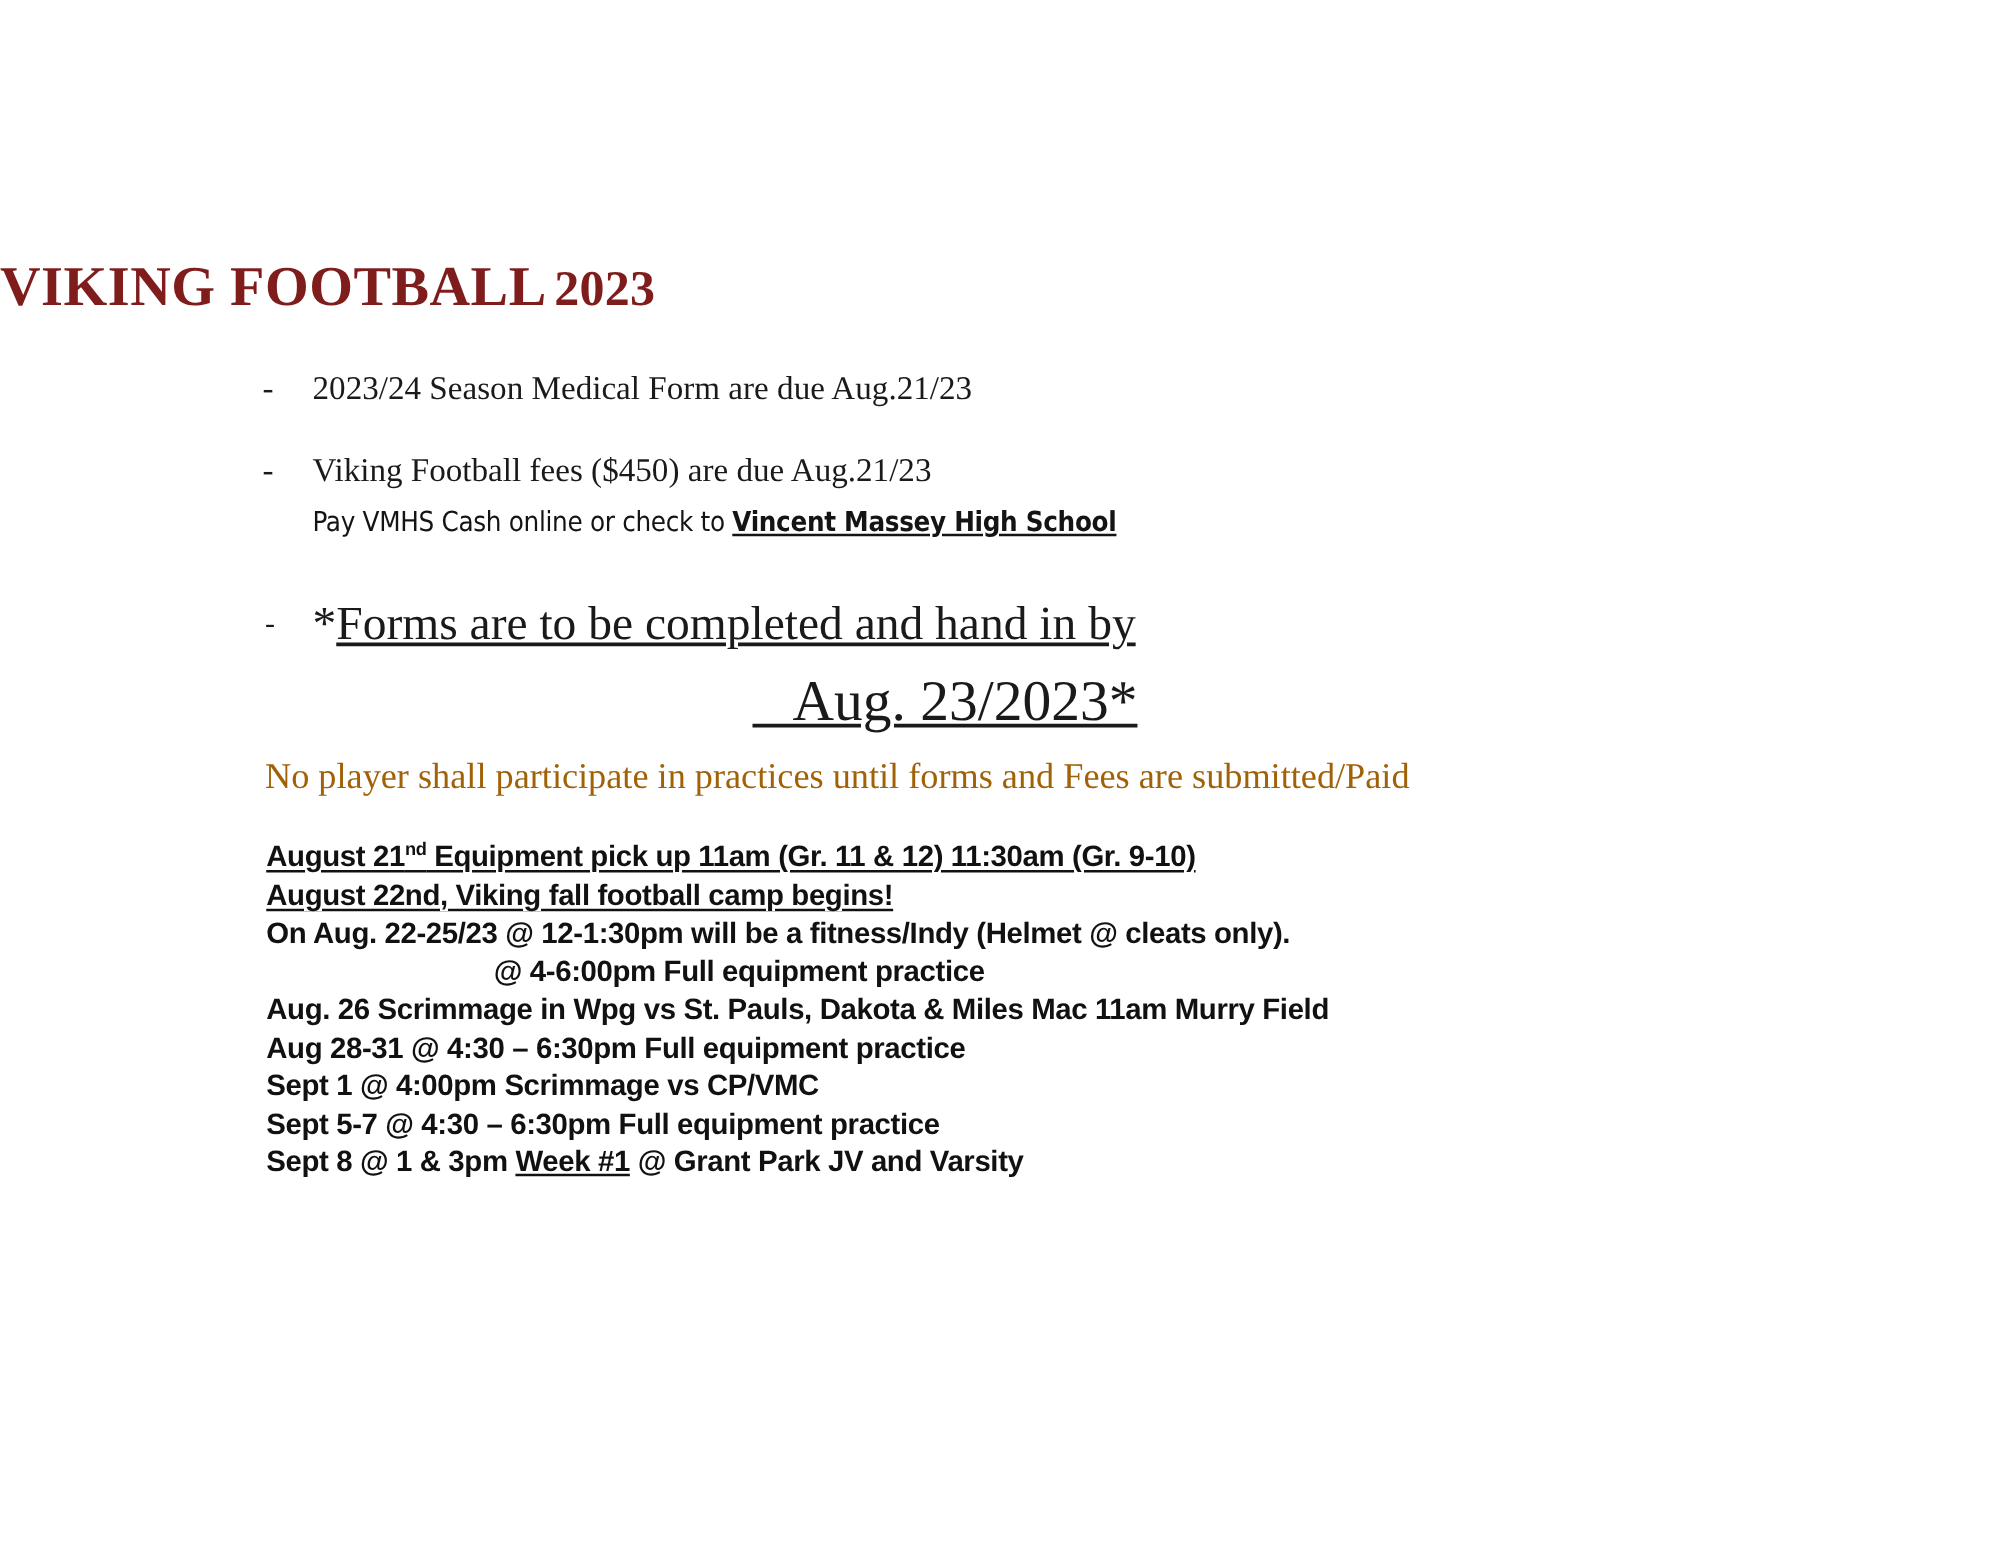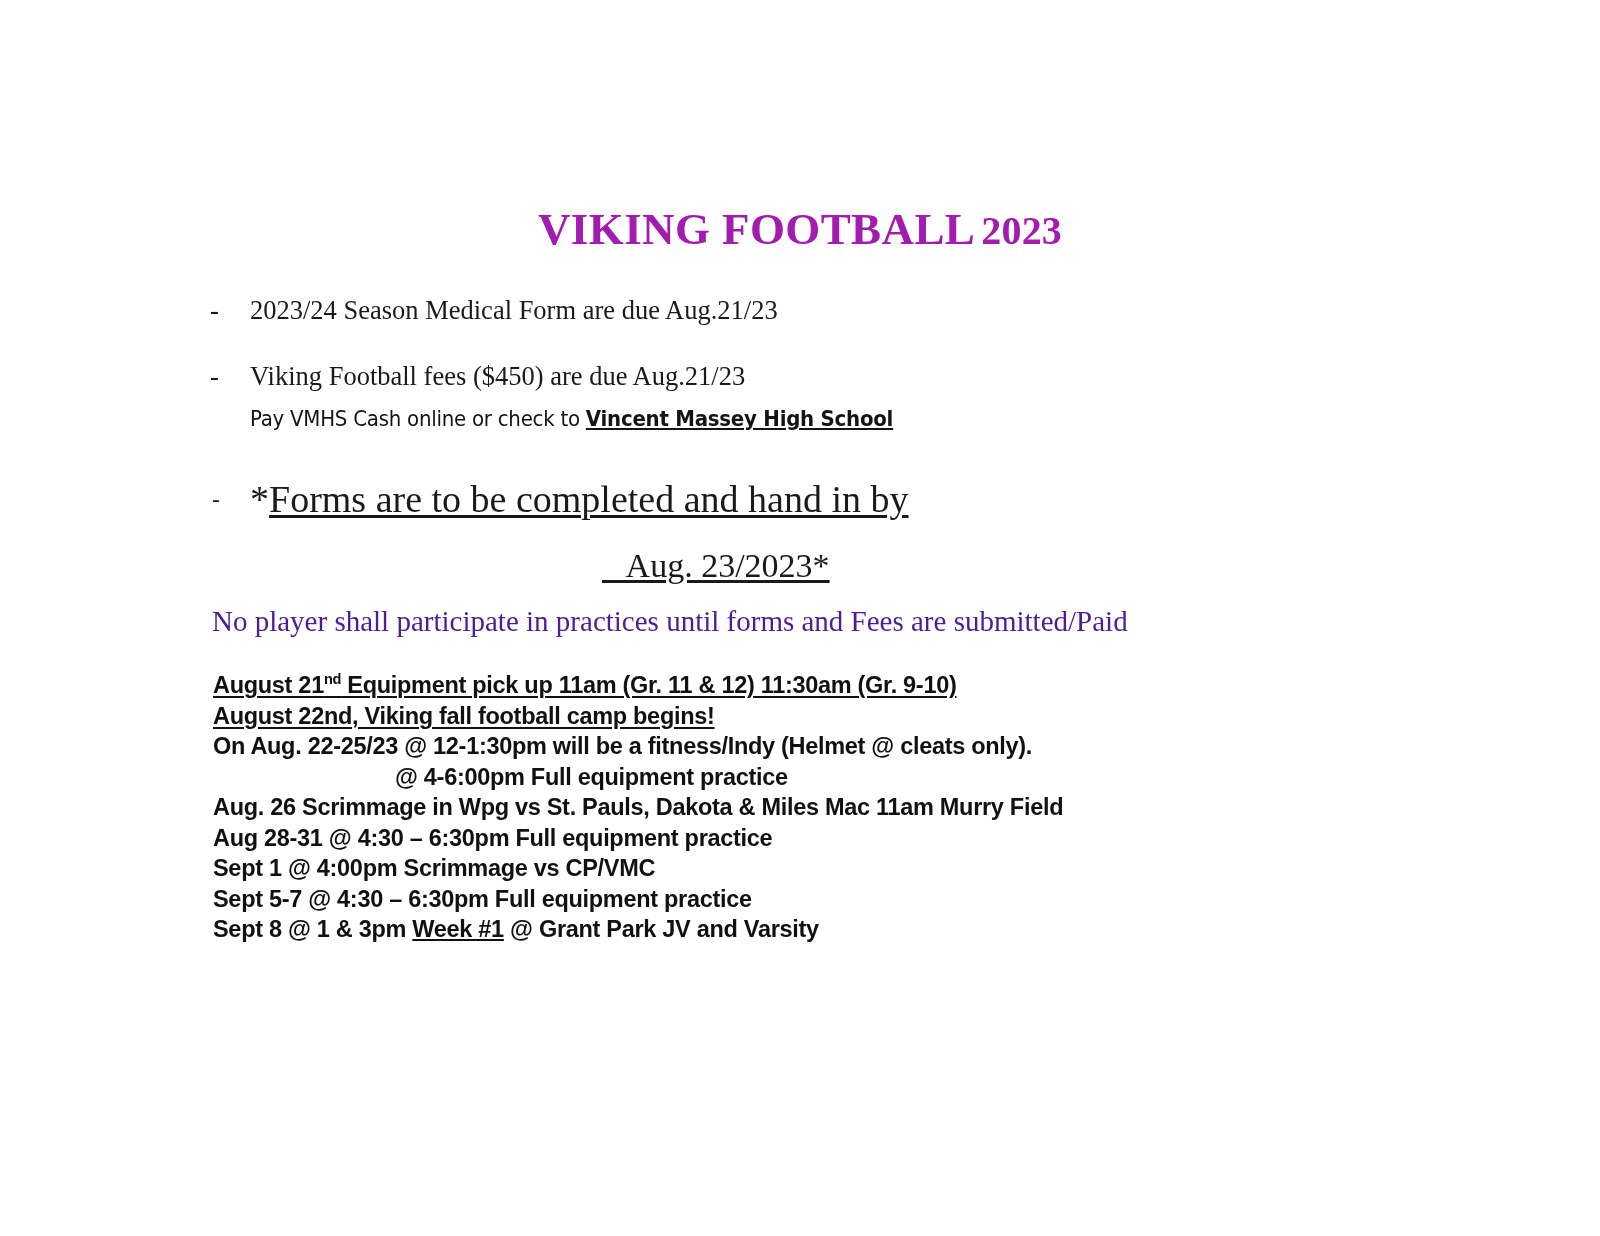--- a/index.html
+++ b/index.html
@@ -23,27 +23,26 @@
     inset: 0;
     background: #ffffff;
   }
 
   
   .doc-title {
     position: absolute;
     left: 0;
     right: 0;
     top: 176px;
-    text-align: center;
     font-family: "Liberation Serif", "DejaVu Serif", serif;
     font-size: 45px;
     line-height: 1.05;
     font-weight: 700;
     letter-spacing: 0.4px;
-    color: #a21caf;
+    color: #7f1d1d;
     white-space: nowrap;
   }
   .doc-title .year {
     font-size: 40px;
     font-weight: 700;
     letter-spacing: 0.2px;
     margin-left: 6px;
   }
 
   
@@ -114,42 +113,42 @@
     display: inline-block;
     margin-left: 40px;
   }
   .forms-line1 .star { text-decoration: none; }
   .forms-line1 .uline {
     text-decoration: underline;
     text-underline-offset: 3px;
     text-decoration-thickness: 2.5px;
   }
   .forms-line2 {
-    margin-top: 26px;
+    margin-top: 14px;
     padding-left: 392px;
-    font-size: 34px;
+    font-size: 46px;
     line-height: 1.12;
     white-space: nowrap;
   }
   .forms-line2 .uline2 {
     text-decoration: underline;
     text-underline-offset: 3px;
     text-decoration-thickness: 2.5px;
     white-space: pre;
   }
 
   
   .no-player {
     position: absolute;
     left: 212px;
     top: 604px;
     font-size: 29px;
     line-height: 1.2;
     white-space: nowrap;
-    color: #4c1d95;
+    color: #a16207;
   }
 
   
   .schedule {
     position: absolute;
     left: 213px;
     top: 670px;
     width: 1250px;
     font-family: Liberation Sans, sans-serif;
     font-size: 23.5px;

